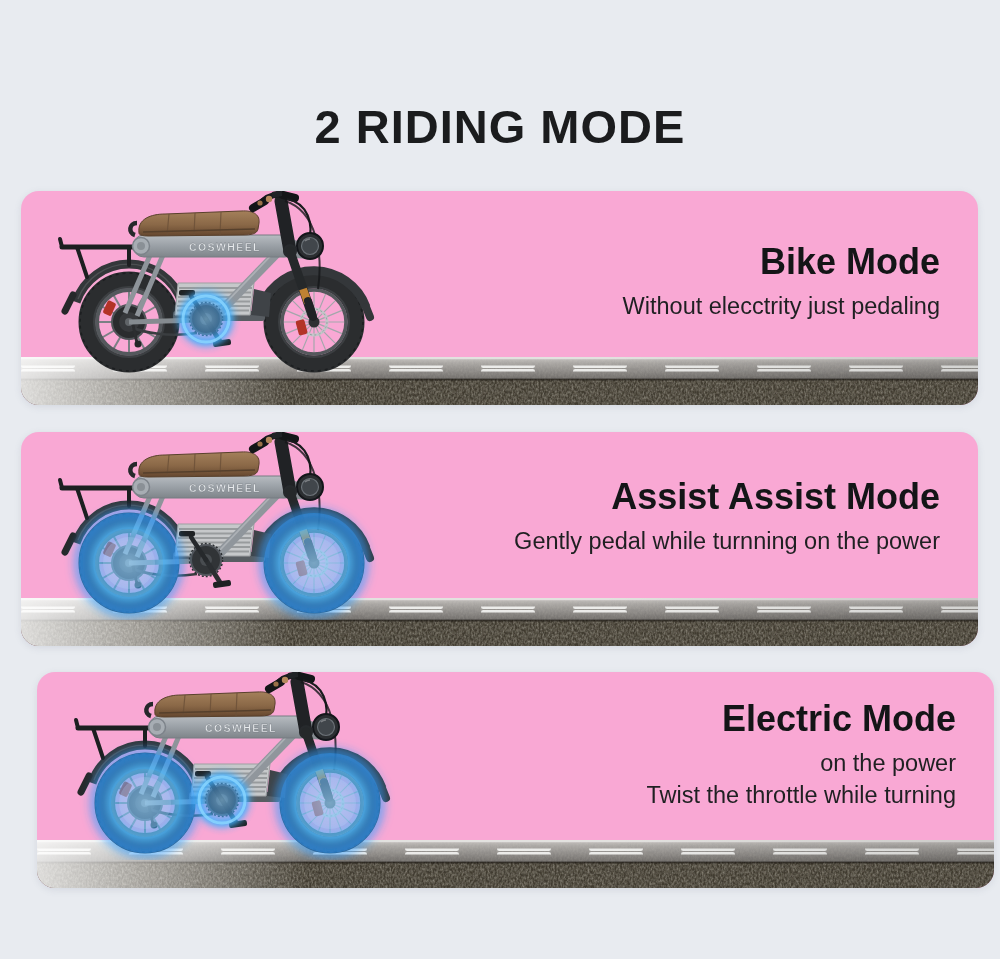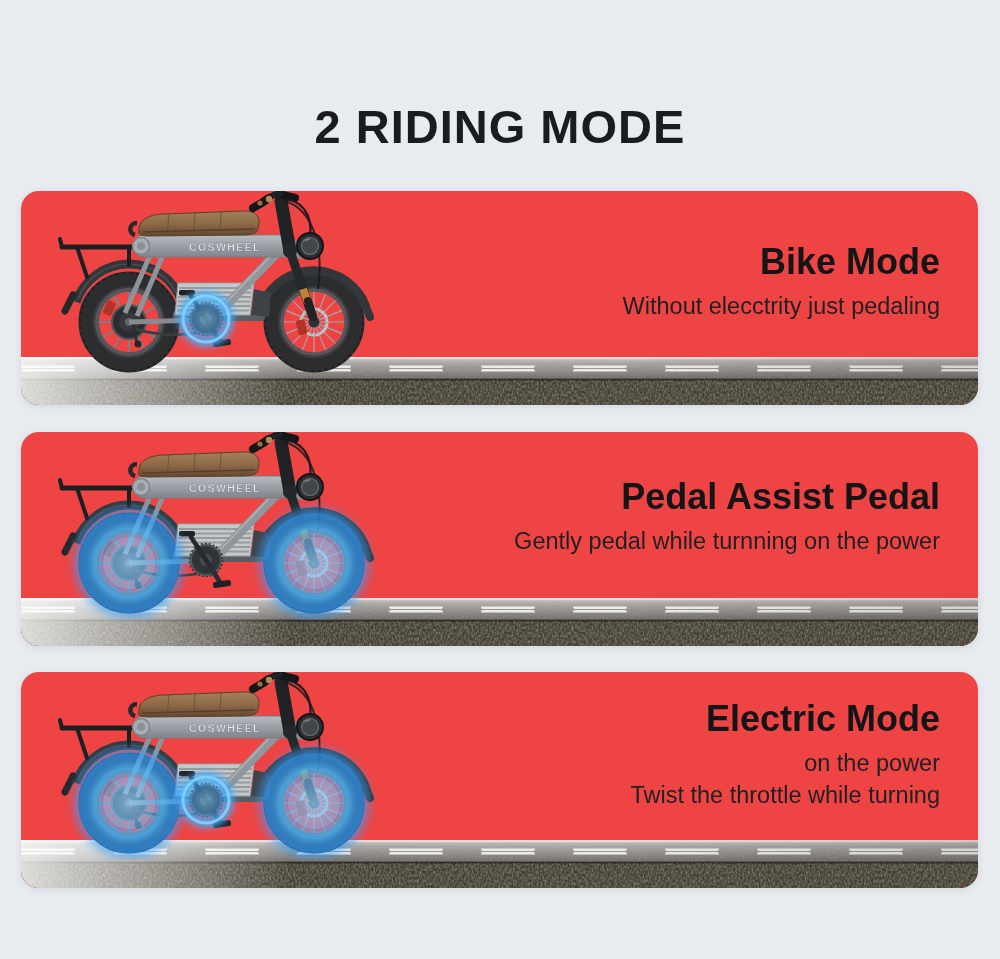--- a/index.html
+++ b/index.html
@@ -8,26 +8,26 @@
     background:#e8ebf0;
     font-family:"Liberation Sans", sans-serif;
   }
   .page-title{
     position:absolute;top:68px;left:0;width:100%;
     text-align:center;font-size:47px;font-weight:700;
     letter-spacing:1px;color:#1b1c1e;
   }
   .panel{
     position:absolute;left:21px;width:957px;height:214px;
-    background:#ef4444;border-radius:18px;overflow:hidden;
+    background:#f9a8d4;border-radius:18px;overflow:hidden;
     box-shadow:0 2px 7px rgba(110,120,140,0.16);
   }
   #panel-1{top:191px;}
   #panel-2{top:432px;}
-  #panel-3{top:672px;height:216px;}
+  #panel-3{top:672px;height:216px;margin-left:16px;}
   .bike-svg{
     position:absolute;left:8px;top:-2px;width:420px;height:190px;
   }
   .road-svg{
     position:absolute;left:0;bottom:0;width:100%;height:48px;display:block;
   }
   .caption{
     position:absolute;right:38px;text-align:right;
   }
   #panel-1 .caption{top:50px;}
@@ -270,21 +270,21 @@
 <section class="panel" id="panel-2">
   <svg class="road-svg" viewBox="0 0 957 48" preserveAspectRatio="none">
       <use href="#road"></use>
     </svg>
   <svg class="bike-svg" viewBox="0 0 420 190">
     <use href="#bike"></use>
     <use href="#wheel-glow" transform="translate(100,133)"></use>
     <use href="#wheel-glow" transform="translate(285,133)"></use>
   </svg>
   <div class="caption">
-    <div class="mode-heading">Pedal Assist Pedal</div>
+    <div class="mode-heading">Assist Assist Mode</div>
     <div class="mode-sub">Gently pedal while turnning on the power</div>
   </div>
 </section>
 
 <section class="panel" id="panel-3">
   <svg class="road-svg" viewBox="0 0 957 48" preserveAspectRatio="none">
       <use href="#road"></use>
     </svg>
   <svg class="bike-svg" viewBox="0 0 420 190">
     <use href="#bike"></use>

